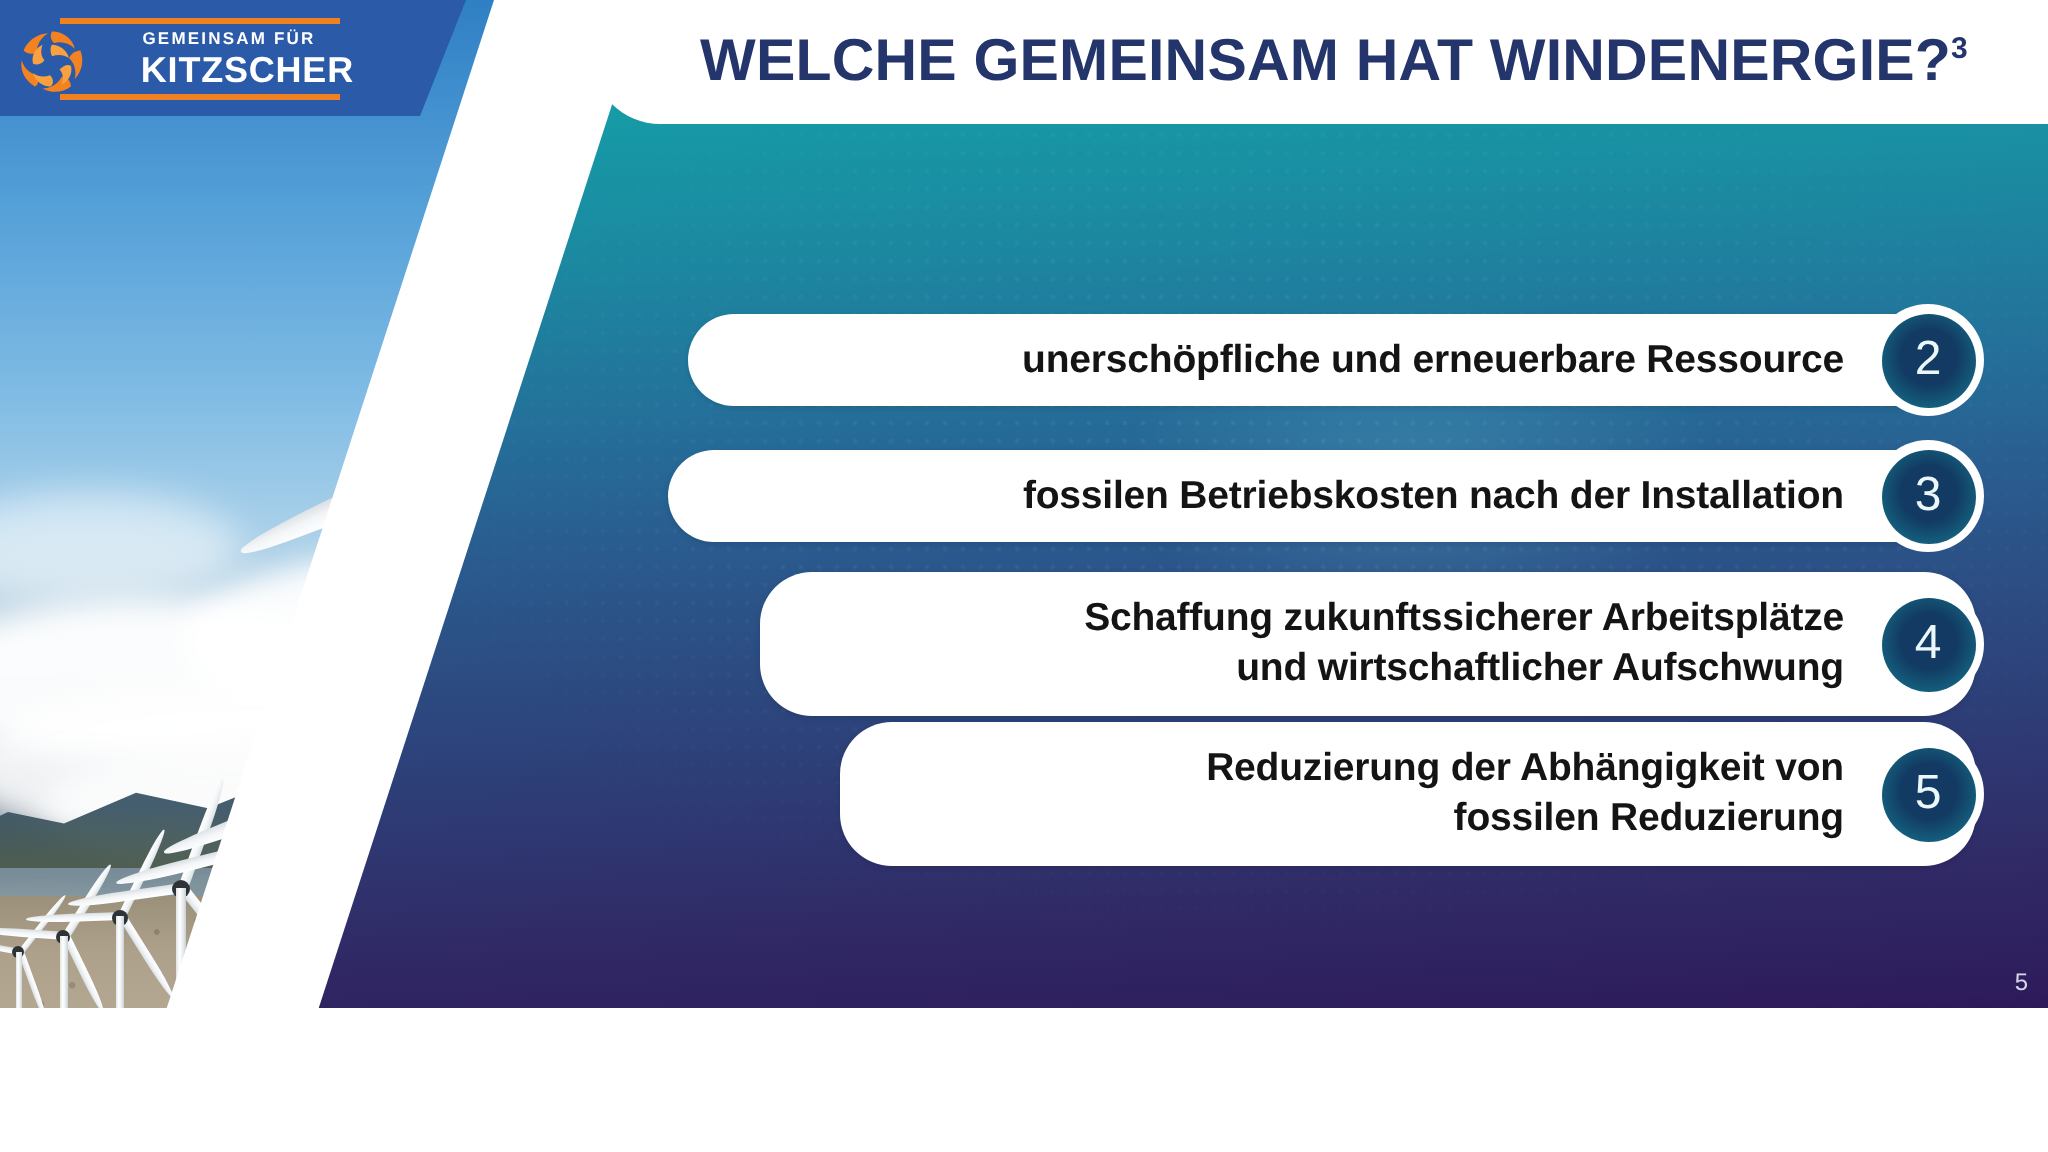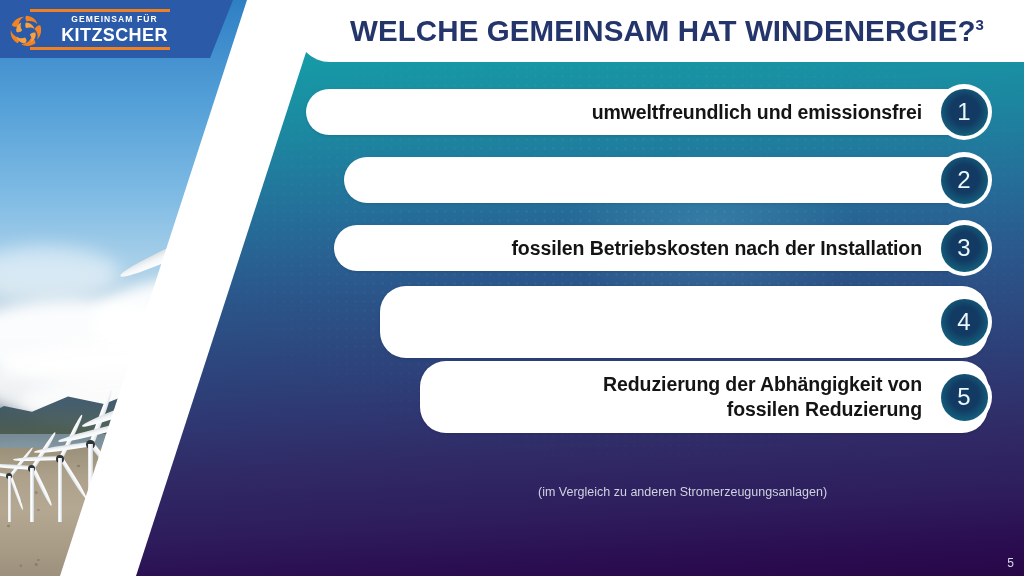--- a/index.html
+++ b/index.html
@@ -4,21 +4,21 @@
 <style>
   * { margin:0; padding:0; box-sizing:border-box; }
   html,body { width:1024px; height:576px; overflow:hidden; }
   body {
     font-family:"Liberation Sans", sans-serif;
     background:#ffffff;
     position:relative;
   }
 
   
-  #stage { position:absolute; inset:0; width:1024px; height:576px; overflow:hidden; }
+  #stage { position:absolute; inset:0; width:1024px; height:504px; overflow:hidden; }
 
   
   .photo {
     position:absolute; left:0; top:0; width:340px; height:576px;
     overflow:hidden;
   }
   .photo-sky {
     position:absolute; inset:0;
     background:
       linear-gradient(180deg,#2f7fc4 0%,#54a0d8 18%,#7fbbe4 34%,#a9d0e9 46%,
@@ -174,20 +174,21 @@
   .rule-bot { top:47px; }
   .logo-mark { position:absolute; left:7px; top:12px; width:38px; height:36px; }
   .logo-txt { position:absolute; left:52px; top:13px; width:125px; text-align:center; }
   .logo-sub {
     font-size:8.5px; letter-spacing:1.1px; color:#ffffff; font-weight:700;
     line-height:12px;
   }
   .logo-main {
     font-size:18px; letter-spacing:.4px; color:#ffffff; font-weight:800;
     line-height:21px;
+    text-align:right;
   }
 
   
   .titlebar {
     position:absolute; left:296px; top:0; width:728px; height:62px;
     background:#ffffff; z-index:8;
     border-bottom-left-radius:34px;
     display:flex; align-items:center; justify-content:center;
   }
   .title {
@@ -337,53 +338,49 @@
       <div class="logo-main">KITZSCHER</div>
     </div>
   </div>
 
   <div class="titlebar">
     <div class="title">
       <span>WELCHE GEMEINSAM HAT WINDENERGIE?</span><sup>3</sup>
     </div>
   </div>
 
-  <div class="pill" style="left:306px; top:89px; width:682px;">
-    <span class="pill-text">umweltfreundlich und emissionsfrei</span>
-    <span class="badge">
-      <span class="badge-in">1</span>
-    </span>
-  </div>
 
   <div class="pill" style="left:344px; top:157px; width:644px;">
+    <span class="pill-text">unerschöpfliche und erneuerbare Ressource</span>
     <span class="badge">
       <span class="badge-in">2</span>
     </span>
   </div>
 
   <div class="pill" style="left:334px; top:225px; width:654px;">
     <span class="pill-text">fossilen Betriebskosten nach der Installation</span>
     <span class="badge">
       <span class="badge-in">3</span>
     </span>
   </div>
 
   <div class="pill two" style="left:380px; top:286px; width:608px;">
+    <span class="pill-text">Schaffung zukunftssicherer Arbeitsplätze
+und wirtschaftlicher Aufschwung</span>
     <span class="badge">
       <span class="badge-in">4</span>
     </span>
   </div>
 
   <div class="pill two" style="left:420px; top:361px; width:568px;">
     <span class="pill-text">Reduzierung der Abhängigkeit von
 fossilen Reduzierung</span>
     <span class="badge">
       <span class="badge-in">5</span>
     </span>
   </div>
 
 
-  <div class="subnote" style="left:538px; top:485px;">(im Vergleich zu anderen Stromerzeugungsanlagen)</div>
 
 
   <div class="pagenum">5</div>
 
 </div>
 
 </body></html>

